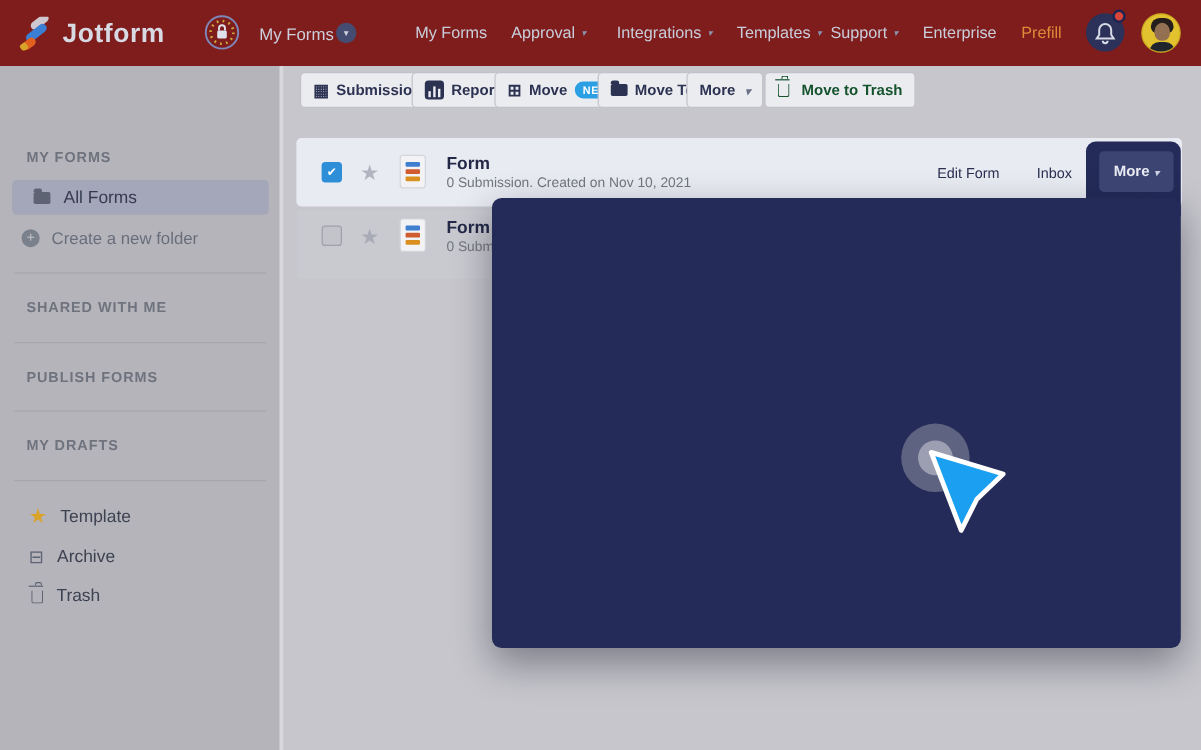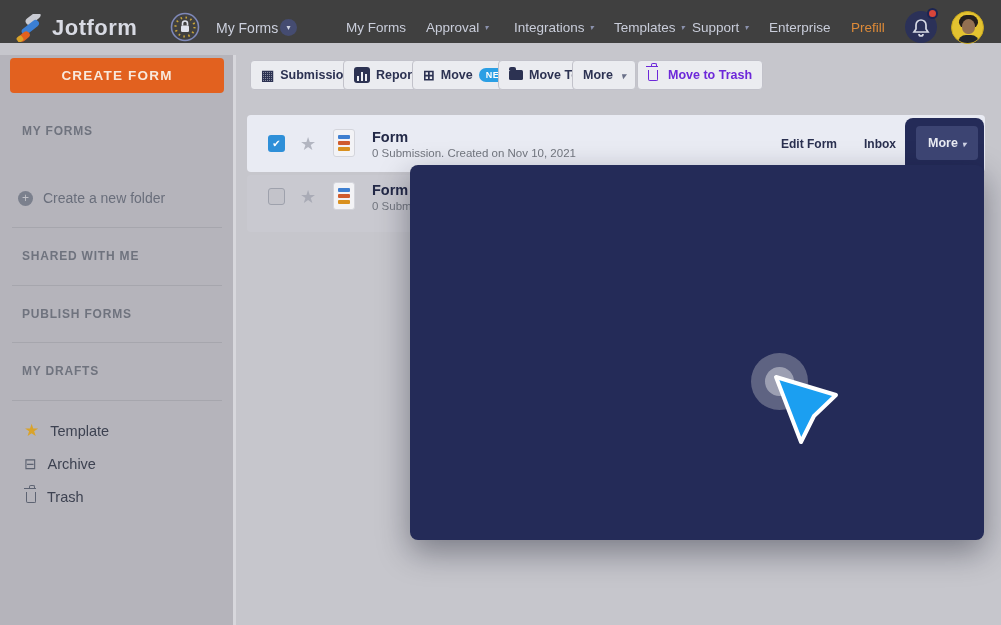--- a/index.html
+++ b/index.html
@@ -2,21 +2,21 @@
 <html><head>
 <meta charset="utf-8">
 <style>
   * { margin:0; padding:0; box-sizing:border-box; }
   html,body { width:1001px; height:625px; }
   body { font-family:"Liberation Sans", sans-serif; background:#c6c6cc; overflow:hidden; }
   .stage { position:relative; width:1001px; height:625px; }
   .abs { position:absolute; }
 
   
-  .navbar { left:0; top:0; width:1001px; height:43px; background:#404040; z-index:30; }
+  .navbar { left:0; top:0; width:1001px; height:55px; background:#7f1d1d; z-index:30; }
   .brand-text { left:52px; top:15px; font-size:22px; font-weight:bold; color:#d8dae3; letter-spacing:.5px; }
   .logo-mark { left:16px; top:14px; }
   .lock-badge { left:170px; top:12px; }
   .workspace-label { left:216px; top:20px; font-size:14px; color:#ccd0dd; font-weight:500; }
   .ws-chev { left:280px; top:19px; width:17px; height:17px; border-radius:50%; background:#454c71; color:#cfd3e0;
              display:flex; align-items:center; justify-content:center; font-size:8px; }
   .nlink { top:20px; font-size:13.5px; color:#c9cdda; font-weight:500; white-space:nowrap; }
   .nlink .chev::after { content:"▾"; font-size:8px; color:#8b92ad; margin-left:5px; vertical-align:2px; }
   .pricing { color:#dd8a38 !important; }
   .bell-wrap { left:905px; top:11px; width:32px; height:32px; border-radius:50%; background:#2b3158; }
@@ -53,38 +53,38 @@
                 justify-content:center; gap:1.5px; padding:2.5px 2px; }
   .report-box i { display:block; width:2.5px; background:#eceef3; }
 
   
   .tbtn { top:60px; height:30px; background:#ebecf0; border:1px solid #c2c2ca; border-radius:4px;
           display:flex; align-items:center; justify-content:center; gap:6px; font-size:12.5px; font-weight:bold;
           color:#2c3252; padding:0 10px; }
   .tbtn .gi { font-size:14px; line-height:1; }
   .badge-new { background:#2b9fe4; color:#fff; font-size:9px; font-weight:bold; letter-spacing:.5px;
                border-radius:9px; padding:2.5px 7px; line-height:1; }
-  .danger { color:#6d28d9;gap:10px; }
+  .danger { color:#14532d;gap:10px; }
   .tbtn .chev::after { content:"▾"; font-size:9px; color:#6a7088; margin-left:2px; }
 
   
   .frow { left:247px; width:738px; border-radius:4px; }
   .row1 { top:115px; height:57px; background:#e9ebf3; }
   .row2 { top:175px; height:57px; background:#c9c9d0; }
   .cbox { width:17px; height:17px; border-radius:3px; }
   .cbox.checked { background:#2e8fd8; color:#fff; display:flex; align-items:center; justify-content:center; }
   .cbox.checked::after { content:"✔"; font-size:10px; }
   .cbox.empty { background:#c3c3ca; border:1.6px solid #9ea1ac; }
   .row-star { font-size:18px; color:#b2b5c0; line-height:1; }
   .form-doc { width:22px; height:28px; background:#f3f3f6; border:1px solid #d4d5dc; border-radius:3px; padding:5px 4px;
               display:flex; flex-direction:column; gap:2.5px; }
   .form-doc i { display:block; height:3.5px; border-radius:1px; }
   .row-title { font-size:14.5px; font-weight:bold; color:#232947; }
   .row-meta { font-size:11.5px; color:#72767f; }
-  .row-action { font-size:12px; font-weight:bold; color:#2a3050; }
+  .row-action { font-size:12px; font-weight:normal; color:#2a3050; }
 
   
   .drop-tab { left:905px; top:118px; width:79px; height:62px; background:#242b58; border-radius:8px 8px 0 0; z-index:18; }
   .more-btn { left:916px; top:126px; width:62px; height:34px; background:#3c4472; border-radius:4px; z-index:19;
               display:flex; align-items:center; justify-content:center; color:#e8eaf2; font-size:12.5px; font-weight:600; gap:4px;}
   .more-btn .chev::after { content:"▾"; font-size:8px; color:#cdd1e2; }
   .panel { left:410px; top:165px; width:574px; height:375px; background:#242b58; border-radius:8px; z-index:18;
            box-shadow:0 12px 32px rgba(10,12,30,.4); }
   .menu-col { position:absolute; top:186px; }
   .menu-header { font-size:12px; font-weight:bold; letter-spacing:1.2px; color:#cad0e0; margin-bottom:21px; }
@@ -147,24 +147,27 @@
     <span class="abs avatar">
       <span class="hair"></span>
       <span class="face"></span>
       <span class="body"></span>
     </span>
   </div>
 
   <div class="abs sidebar"></div>
   <div class="abs vdivider"></div>
 
-  <div class="abs create-form">CREATE FORM</div>
 
   <span class="abs side-header" style="top:124px">MY FORMS</span>
 
+  <div class="abs side-sel">
+    <span class="folder-icon" style="color:#5d6372"></span>
+    <span>All Forms</span>
+  </div>
 
   <div class="abs side-link" style="top:190px">
     <span class="plus-circle">+</span>
     <span>Create a new folder</span>
   </div>
 
   <div class="abs hdiv" style="top:227px"></div>
   <span class="abs side-header" style="top:249px">SHARED WITH ME</span>
   <div class="abs hdiv" style="top:285px"></div>
   <span class="abs side-header" style="top:307px">PUBLISH FORMS</span>

